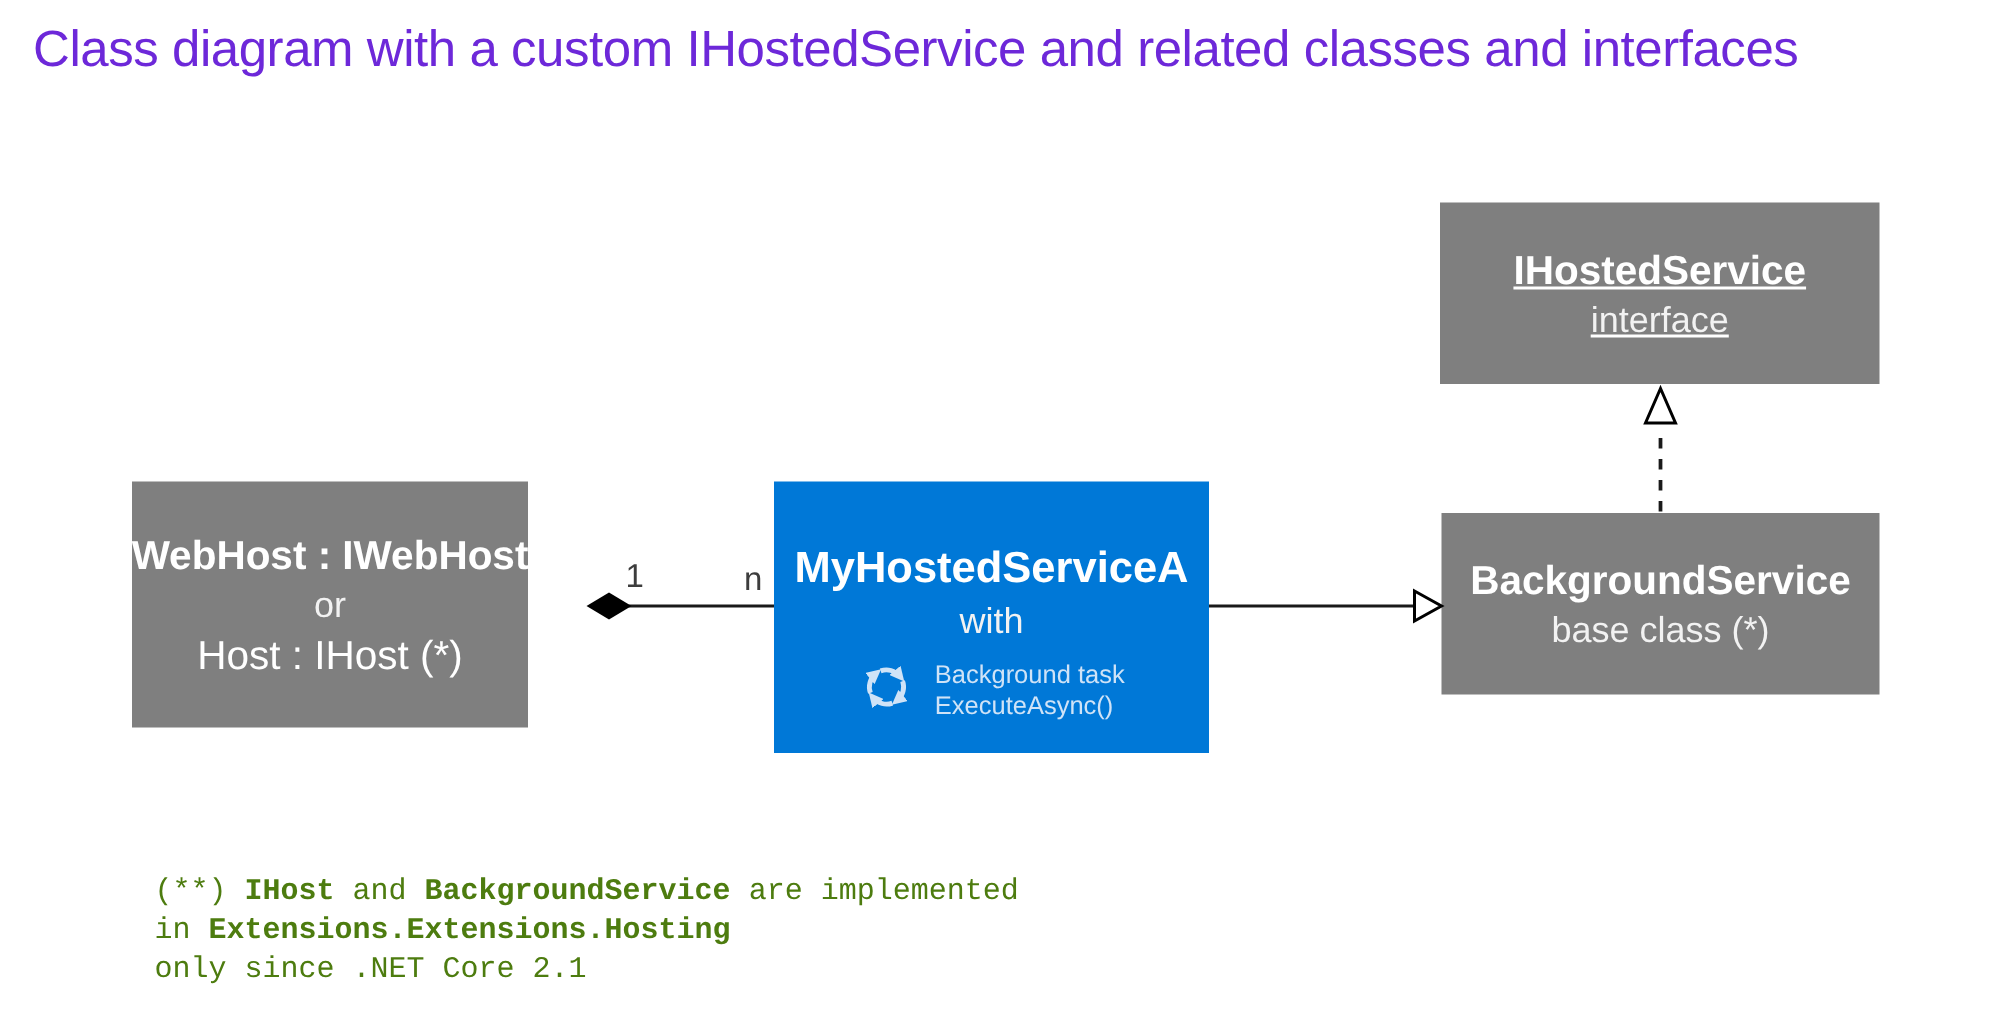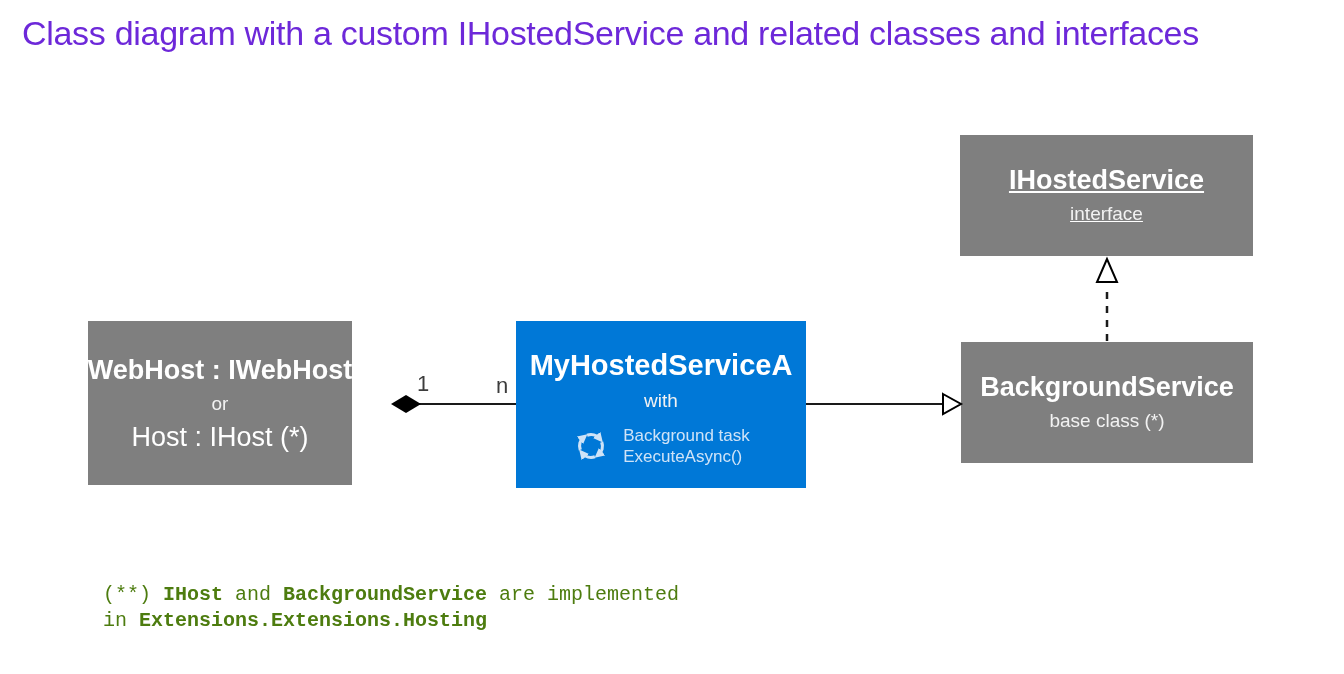--- a/index.html
+++ b/index.html
@@ -12,30 +12,30 @@
     font-size:34px;font-weight:300;letter-spacing:-0.3px;color:#6d28d9;
     white-space:nowrap;
   }
   .box{
     position:absolute;display:flex;flex-direction:column;
     align-items:center;justify-content:center;color:#ffffff;text-align:center;
   }
   .gray{background:#7f7f7f;}
   .blue{background:#0078d7;}
   .box-title{font-weight:bold;font-size:27px;line-height:36px;color:#ffffff;white-space:nowrap;}
-  .box-sub{font-size:19px;line-height:31px;color:#f2f2f2;font-weight:400;white-space:nowrap;}
+  .box-sub{font-size:24px;line-height:31px;color:#f2f2f2;font-weight:400;white-space:nowrap;}
   #webhost-box{left:88px;top:321px;width:264px;height:164px;}
   #ihosted-box{left:960px;top:135px;width:293px;height:121px;text-decoration:underline;}
   #bgservice-box{left:961px;top:342px;width:292px;height:121px;}
-  #myhosted-box{left:516px;top:321px;width:290px;height:165px;padding-top:2px;}
+  #myhosted-box{left:516px;top:321px;width:290px;height:165px;padding-top:16px;}
   #myhosted-box .box-title{font-size:29px;line-height:40px;}
   .line3 span{white-space:pre;}
   .line3 .b{font-weight:normal;}
   .task-row{
-    display:flex;align-items:center;margin-top:9px;
+    display:flex;margin-top:9px;
   }
   .task-text{
     text-align:left;margin-left:13px;font-size:17px;line-height:21px;
     color:#cfe3f7;font-weight:400;
   }
   .mult{
     position:absolute;font-size:22px;color:#3d3d3d;font-weight:400;
   }
   #mult-1{left:417px;top:371px;}
   #mult-n{left:496px;top:373px;}
@@ -107,15 +107,16 @@
     <line x1="1107" y1="341" x2="1107" y2="285" stroke="#1a1a1a" stroke-width="2.5" stroke-dasharray="7,7"></line>
     <polygon points="1107,259 1097,282 1117,282" fill="#ffffff" stroke="#000000" stroke-width="2"></polygon>
   </svg>
 
   <div class="mult" id="mult-1">1</div>
   <div class="mult" id="mult-n">n</div>
 
   <div class="footnote">
     <div class="fn-line"><span>(**) </span><span class="b">IHost</span><span> and </span><span class="b">BackgroundService</span><span> are implemented</span></div>
     <div class="fn-line"><span>in </span><span class="b">Extensions.Extensions.Hosting</span></div>
+    <div class="fn-line"><span>only since .NET Core 2.1</span></div>
   </div>
 
 </div>
 
 </body></html>

